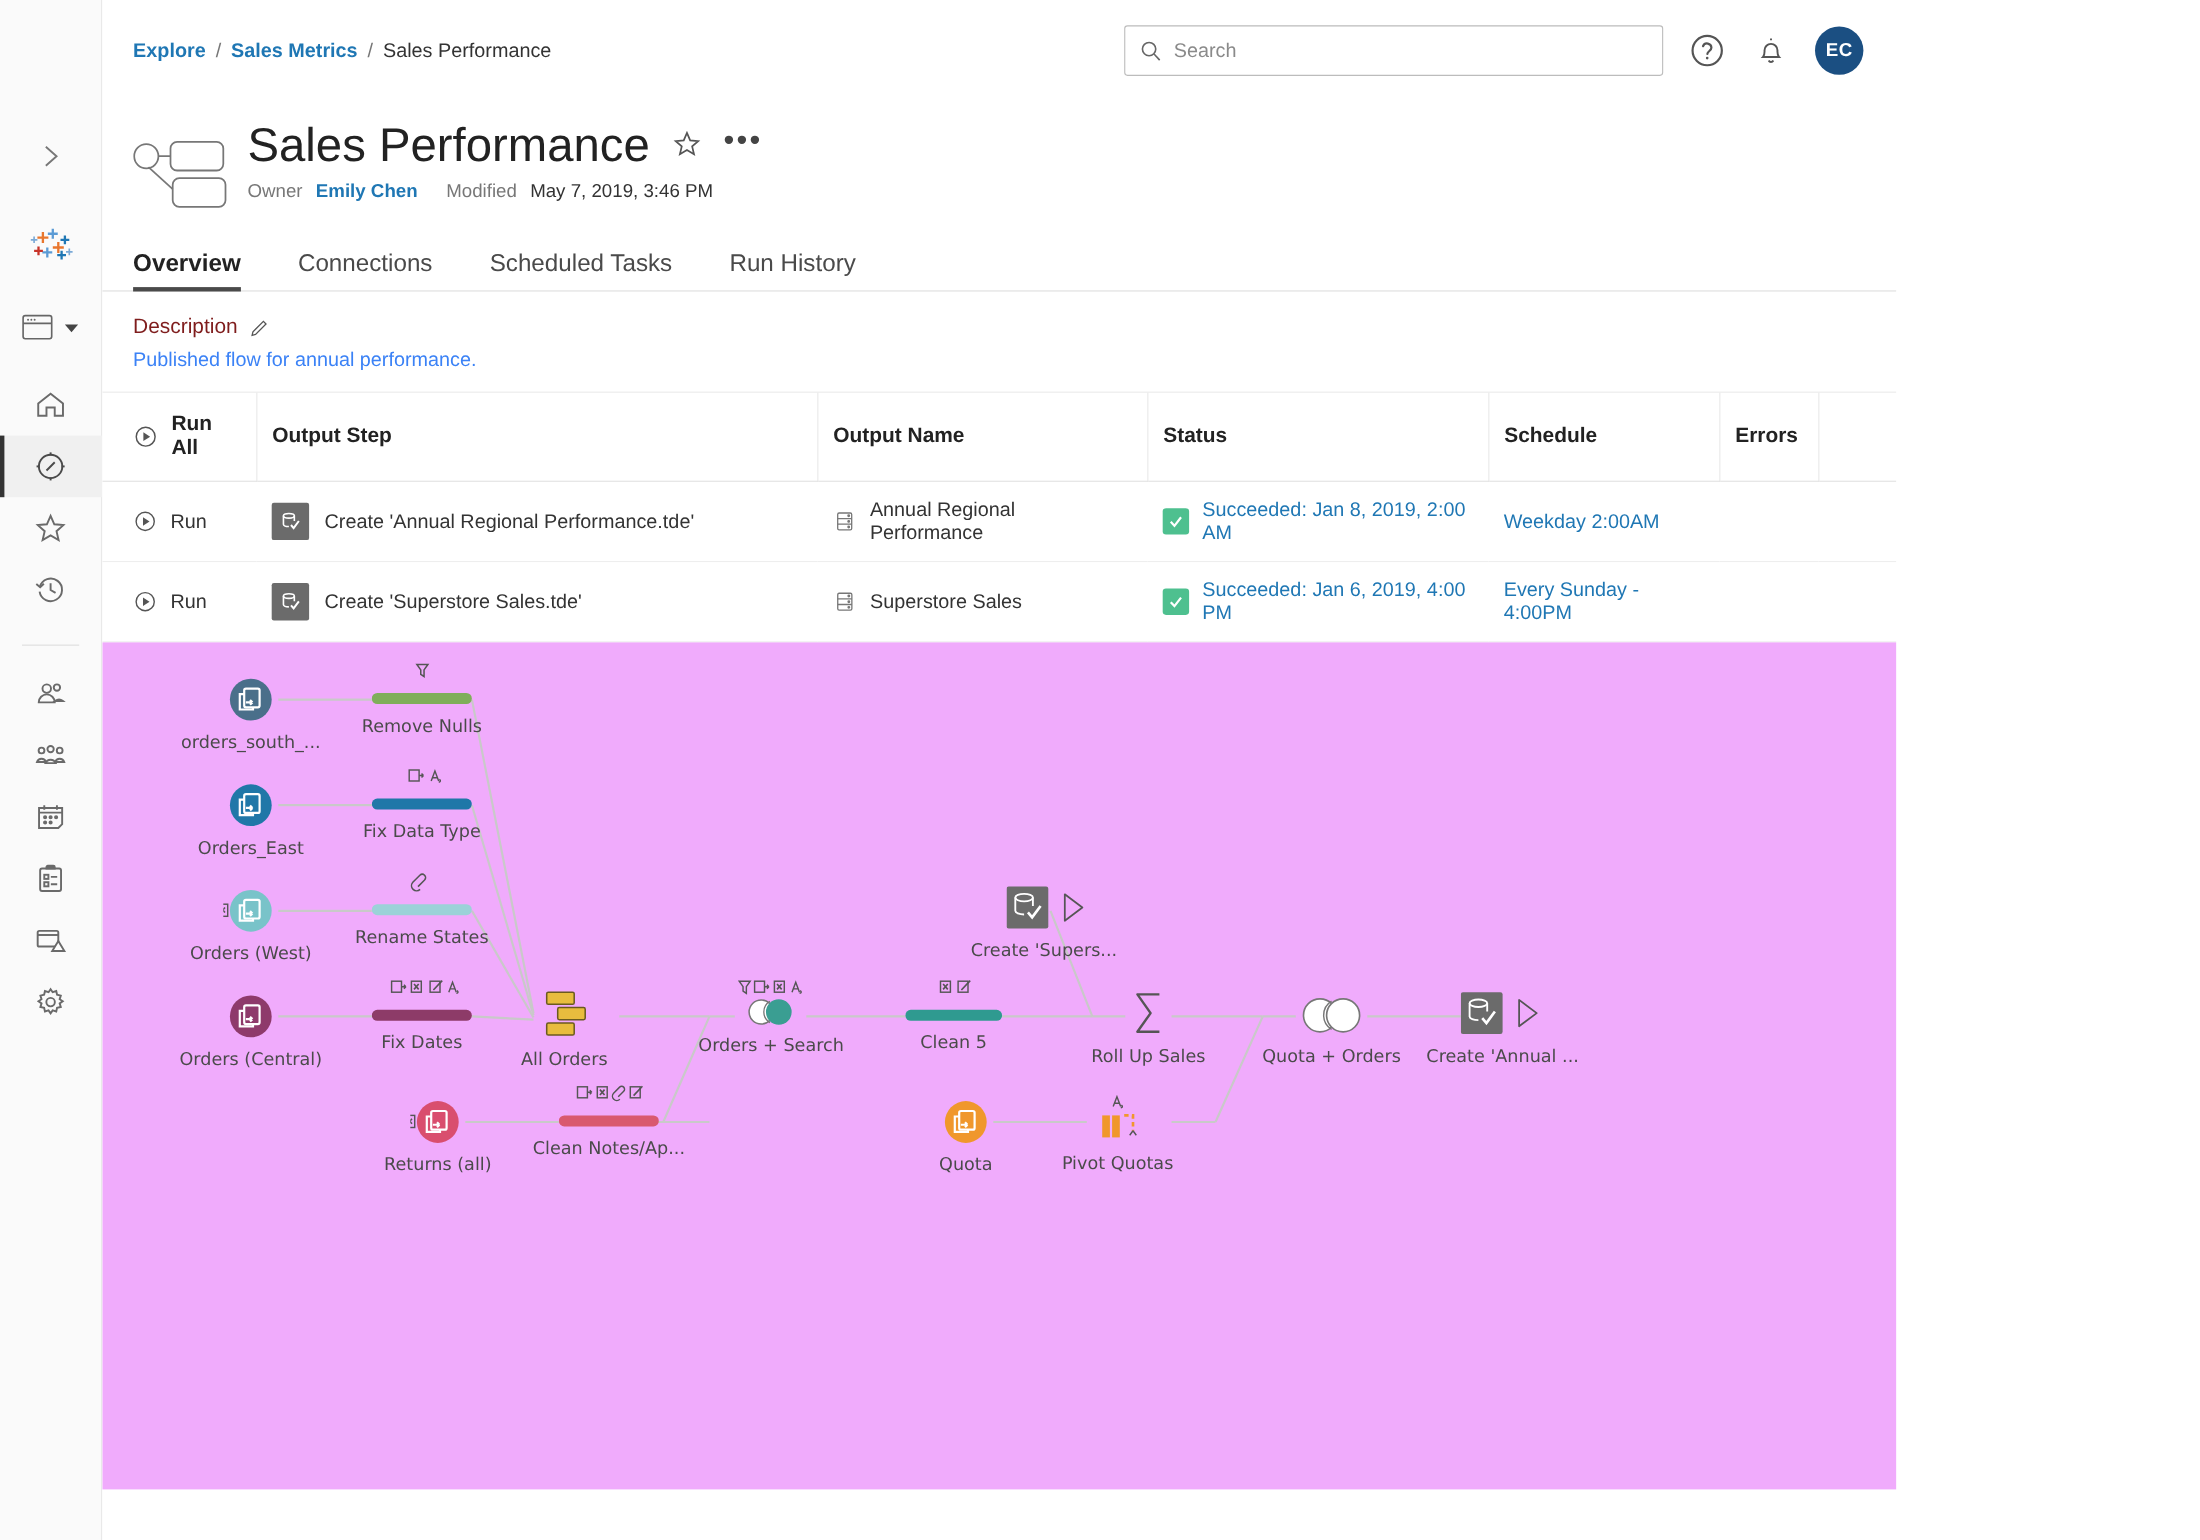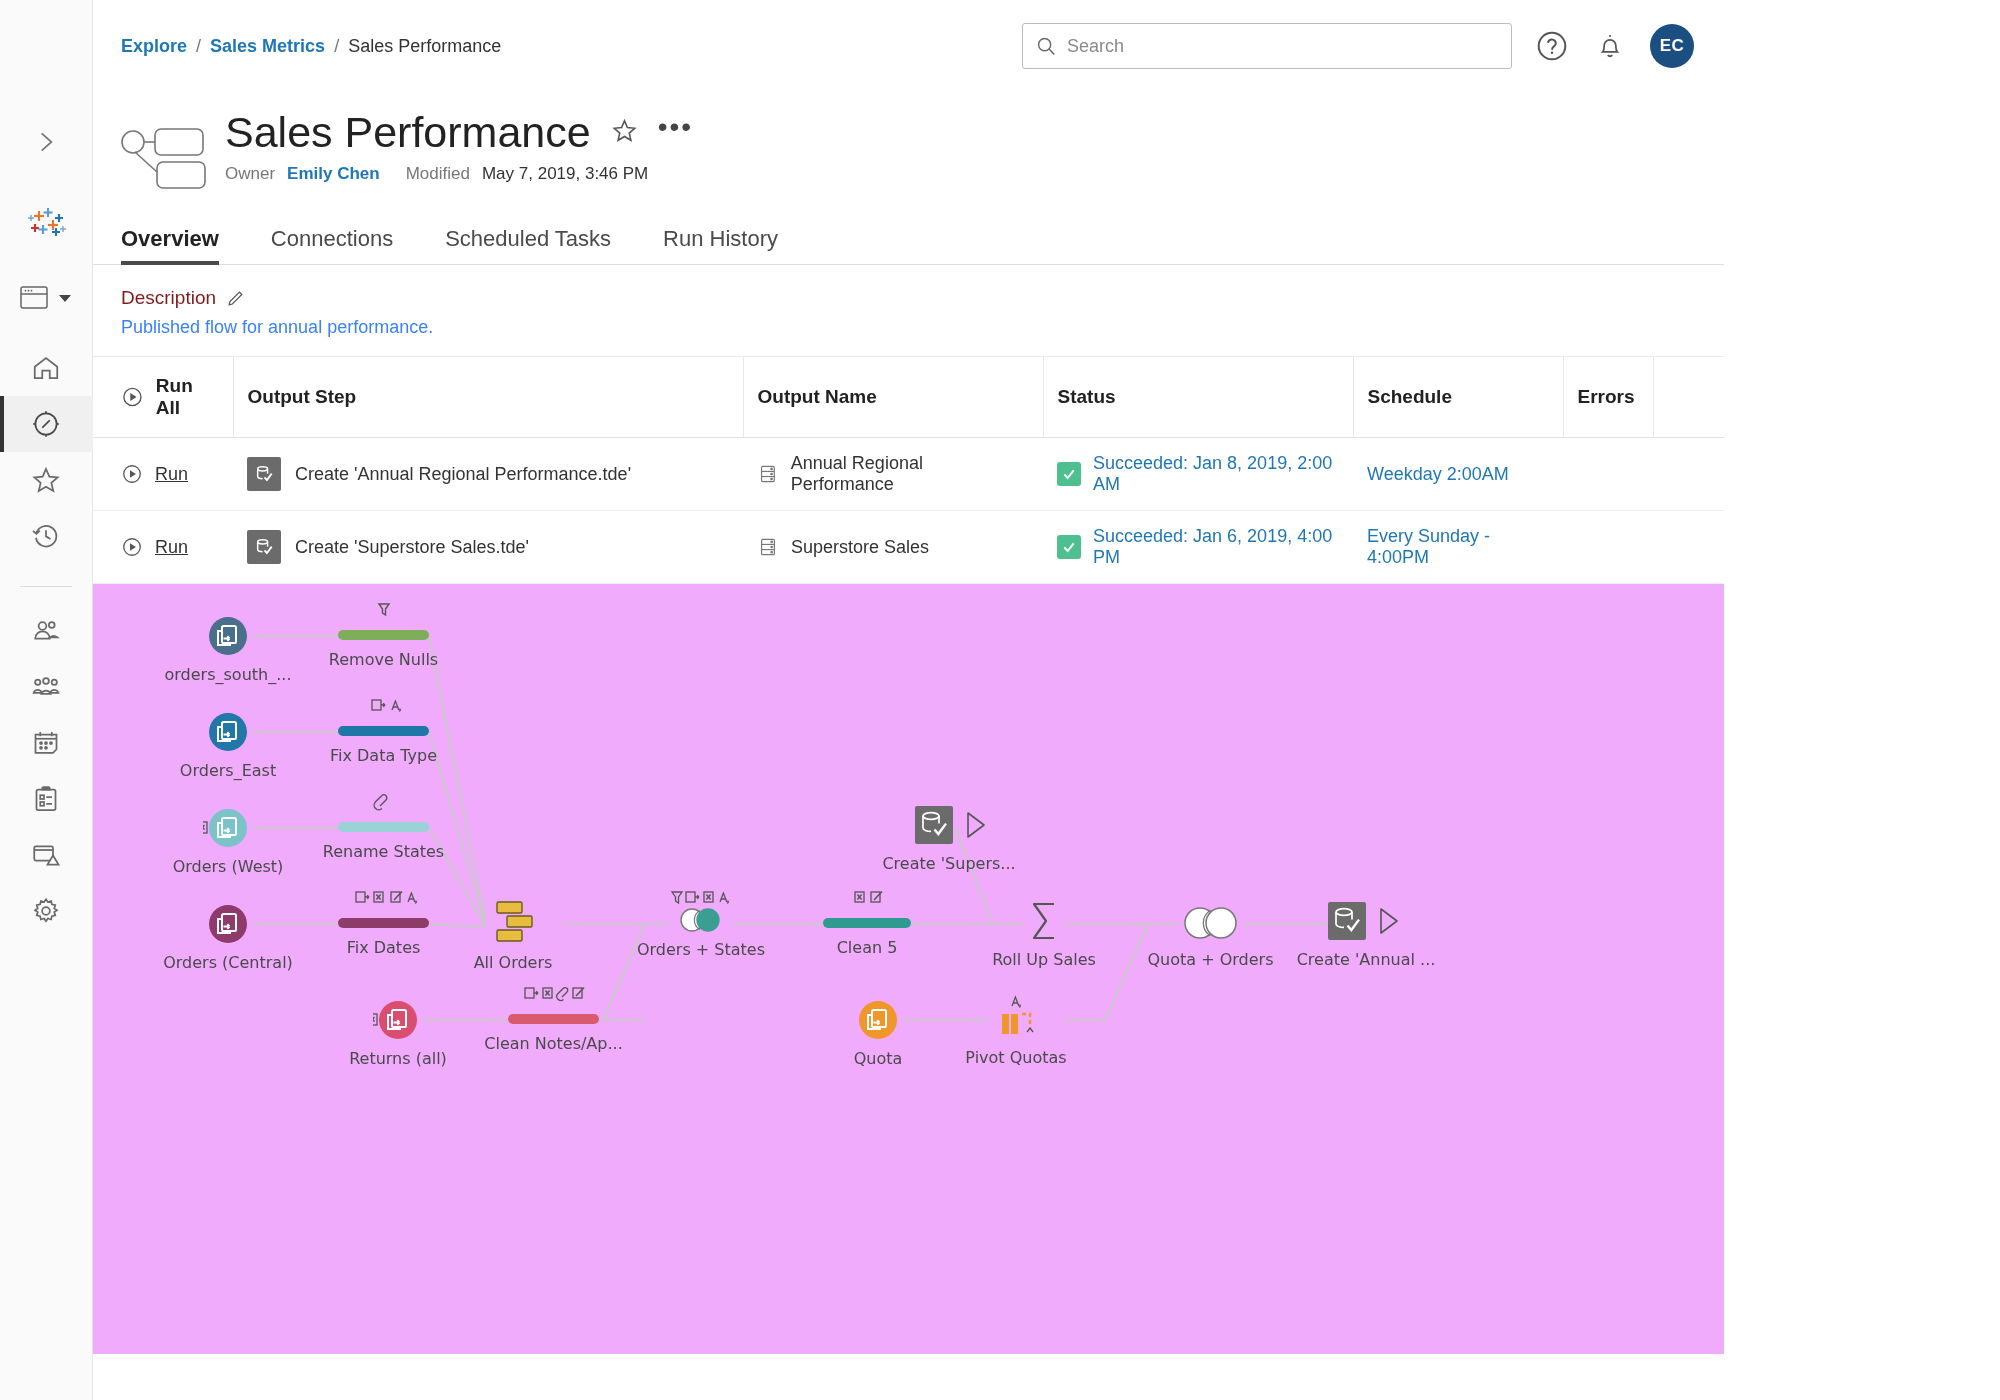--- a/index.html
+++ b/index.html
@@ -126,21 +126,21 @@
   }
   .col-runall { width: 140px; padding-left: 28px !important; }
   .col-step   { width: 510px; }
   .col-oname  { width: 300px; }
   .col-status { width: 310px; }
   .col-sched  { width: 210px; }
   .col-errors { width: 90px; }
   .col-rest   { width: auto; border-right: none !important; }
   .runcell { display: flex; align-items: center; gap: 12px; cursor: pointer; }
   .runcell .lbl { font-weight: bold; color: #222; font-size: 19px; }
-  .run-link { display:flex; align-items:center; gap: 12px; cursor: pointer; text-decoration: underline; }
+  .run-link { display:flex; align-items:center; gap: 12px; cursor: pointer; }
   .run-link .lbl { color: #333; font-size: 18px; }
   .step-cell { display: flex; align-items: center; gap: 14px; }
   .tde-badge {
     width: 34px; height: 34px; background: #6b6b6b; border-radius: 2px;
     display: flex; align-items: center; justify-content: center; flex-shrink: 0;
   }
   .oname-cell { display: flex; align-items: center; gap: 12px; }
   .status-cell { display: flex; align-items: center; gap: 12px; }
   .ok-chip {
     width: 24px; height: 24px; background: #4ec08f; border-radius: 3px;
@@ -720,21 +720,21 @@
               <path d="M27 13 h4 m0 0 l-1.8 -1.8 m1.8 1.8 l-1.8 1.8"></path>
             <rect x="36" y="8" width="9" height="10"></rect>
               <path d="M38.4 10.6 l4.2 4.8 m0 -4.8 l-4.2 4.8" stroke-width="1.5"></path>
             <path d="M52 18 l3.4 -9 l3.4 9 m-5.6 -3 h4.4"></path>
               <path d="M59.5 16.5 q2 2 -0.6 2.6"></path>
           </g>
           <circle cx="24" cy="36" r="11" fill="#fff" stroke="#777" stroke-width="1.4"></circle>
           <circle cx="40" cy="36" r="11" fill="#3a9e92" stroke="#3a9e92" stroke-width="1.4"></circle>
           <path d="M32 26.4 a11 11 0 0 0 0 19.2 a11 11 0 0 1 0 -19.2" fill="#3a9e92" stroke="#777" stroke-width="1.2"></path>
         </svg>
-        <div class="nlabel" style="top:56px;">Orders + States</div>
+        <div class="nlabel" style="top:56px;">Orders + Search</div>
       </div>
 
       <div class="node" style="left:730px; top:300px;">
         <svg width="88" height="46" viewBox="0 0 88 46">
           <g fill="none" stroke="#555" stroke-width="1.3">
             <rect x="32" y="8" width="9" height="10"></rect>
               <path d="M34.4 10.6 l4.2 4.8 m0 -4.8 l-4.2 4.8" stroke-width="1.5"></path>
             <rect x="48" y="8" width="9" height="10"></rect>
               <path d="M51 16 l8 -8.5" stroke-width="1.5"></path>
           </g>

